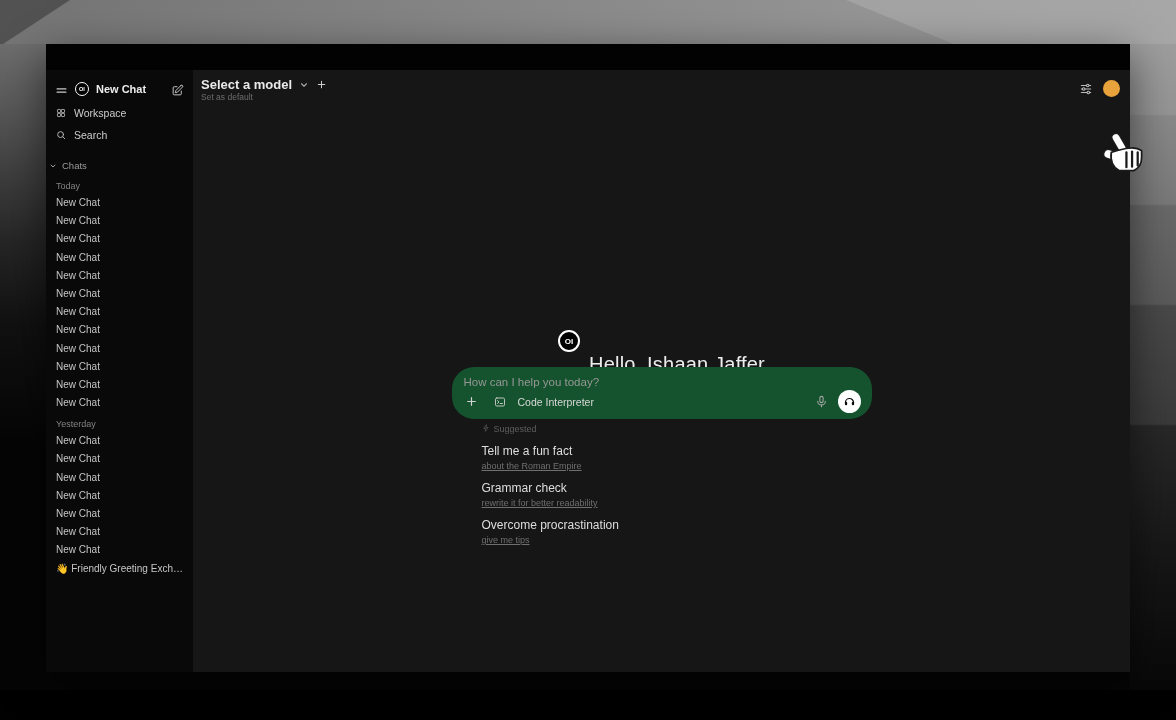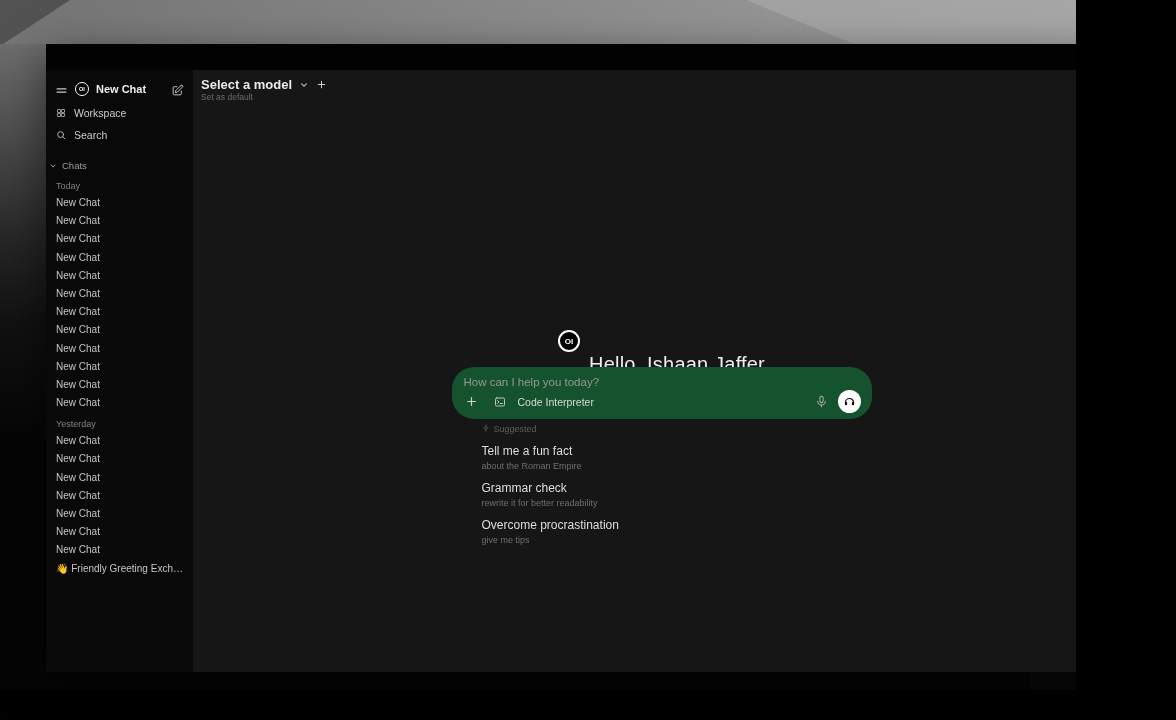--- a/index.html
+++ b/index.html
@@ -1,18 +1,18 @@
 <!DOCTYPE html>
 <html><head>
 <meta charset="utf-8">
 <style>
   * { margin: 0; padding: 0; box-sizing: border-box; }
   html,body { background:#000; }
   .screen {
-    position: relative; width: 1076px; height: 720px; overflow: hidden;
+    position: relative; width: 1176px; height: 720px; overflow: hidden;
     background: #050505;
     font-family: "Liberation Sans", sans-serif;
     -webkit-font-smoothing: antialiased;
   }
   
   .bg-top { position:absolute; left:0; top:0; width:100%; height:46px;
     background: linear-gradient(90deg,#747474,#888 45%,#949494 72%,#9a9a9a); }
   .bg-topleft-wedge { position:absolute; left:0; top:0; width:70px; height:46px;
     background:#525252; clip-path: polygon(0 0, 100% 0, 0 100%); }
   .bg-topright-wedge { position:absolute; right:0; top:0; width:330px; height:135px;
@@ -73,21 +73,21 @@
   .composer-spacer { flex:1; }
   .mic-btn { width:13px; height:13px; color:#a5a5a5; }
   .hp-btn { width:23px; height:23px; border-radius:50%; display:flex; align-items:center; justify-content:center; margin-left:10px; }
   .hp-btn svg { width:13px; height:13px; color:#0a0a0a; }
 
   .suggested { margin-top:5px; padding-left:30px; }
   .suggested-label { display:flex; gap:4px; color:#5e5e5e; font-size:9px; }
   .suggested-label svg { width:8px; height:8px; }
   .prompt { margin-top:10px; cursor:pointer; }
   .prompt-title { color:#dedede; font-size:12px; font-weight:500; }
-  .prompt-sub { color:#6f6f6f; font-size:9px; margin-top:3px; }
+  .prompt-sub { color:#6f6f6f; font-size:9px; margin-top:3px;text-decoration:underline; }
 
   
   .cursor { position:absolute; left:1100px; top:128px; width:52px; height:54px; pointer-events:none; }
 </style>
 </head>
 <body>
 
 <div class="screen">
   <div class="bg-top"></div>
   <div class="bg-topleft-wedge"></div>

